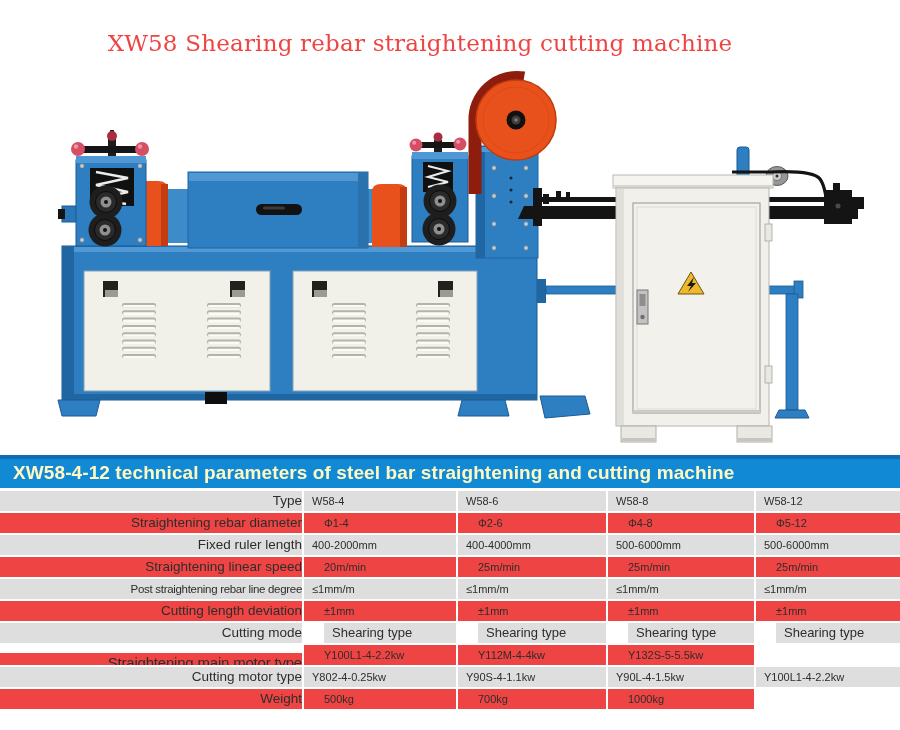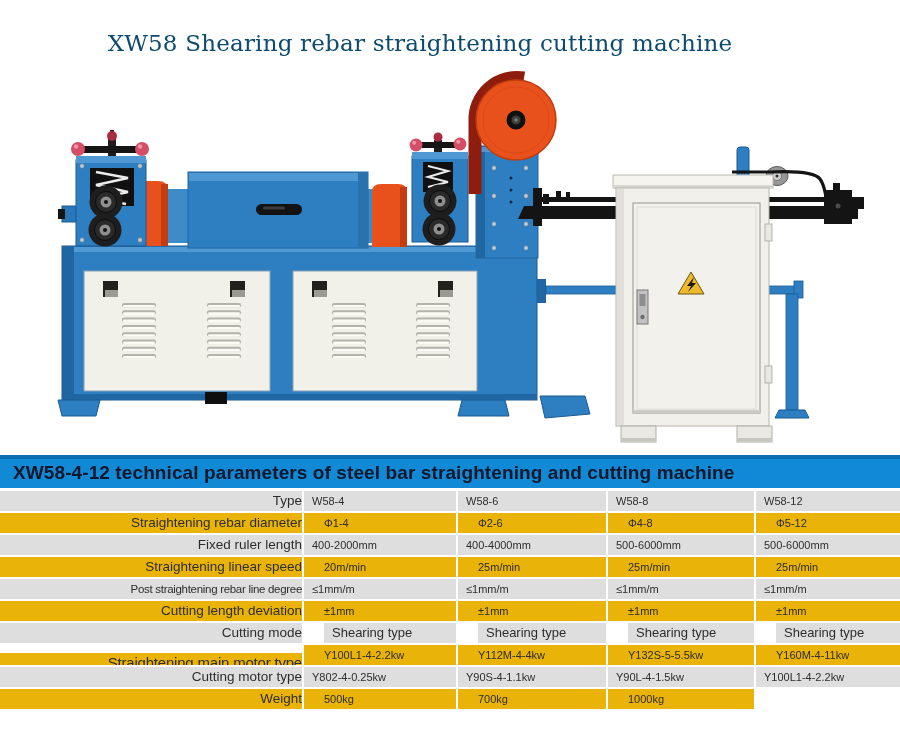--- a/index.html
+++ b/index.html
@@ -3,39 +3,39 @@
 <meta charset="utf-8">
 <style>
   html,body{margin:0;padding:0;}
   body{
     width:900px;height:730px;background:#ffffff;position:relative;overflow:hidden;
     font-family:"Liberation Sans",sans-serif;
   }
   .page-title{
     position:absolute;top:30px;left:0;width:840px;margin:0;
     text-align:center;font-family:"DejaVu Serif","Liberation Serif",serif;
-    font-weight:500;font-size:23px;color:#0c4a6e;letter-spacing:.2px;white-space:nowrap;
+    font-weight:500;font-size:23px;color:#ef4444;letter-spacing:.2px;white-space:nowrap;
   }
   .machine-svg{position:absolute;top:62px;left:0;}
   .spec{position:absolute;top:455px;left:0;width:900px;}
   .spec-header{
     height:33px;box-sizing:border-box;border-top:4px solid #0d6fb2;background:#1289d5;
-    color:#0f172a;font-size:19px;font-weight:bold;line-height:28px;
+    color:#fef9c3;font-size:19px;font-weight:bold;line-height:28px;
     padding-left:13px;white-space:nowrap;letter-spacing:.1px;
   }
   .spec-body{margin-top:3px;}
   .tr{
     display:grid;grid-template-columns:302px 152px 148px 146px 1fr;
     column-gap:2px;height:20px;margin-bottom:2px;background:#ffffff;
   }
   .td{line-height:20px;white-space:nowrap;overflow:hidden;color:#2d2d2d;}
   .td.label{padding-left:12px;font-size:13.5px;text-align:right;}
   .td.value{padding-left:8px;font-size:11px;}
   .light .td{background:#dedede;}
-  .dark  .td{background:#eab308;padding-left:20px;}
+  .dark  .td{background:#ef4444;padding-left:20px;}
   .r4 .td.label{font-size:11.5px;letter-spacing:-.3px;}
   .r7 .td.label{font-size:15px;letter-spacing:-.2px;margin-top:8px;}
   .r6 .td.value{font-size:13px;margin-left:20px;}
 </style>
 </head>
 <body>
 
 <h1 class="page-title">XW58 Shearing rebar straightening cutting machine</h1>
 
 <svg class="machine-svg" width="900" height="395" viewBox="0 62 900 395" xmlns="http://www.w3.org/2000/svg">
@@ -282,21 +282,20 @@
         <div class="td value">Shearing type</div>
         <div class="td value">Shearing type</div>
         <div class="td value">Shearing type</div>
         <div class="td value">Shearing type</div>
       </div>
       <div class="tr r7 dark">
         <div class="td label">Straightening main motor type</div>
         <div class="td value">Y100L1-4-2.2kw</div>
         <div class="td value">Y112M-4-4kw</div>
         <div class="td value">Y132S-5-5.5kw</div>
-        <div class="td value">Y160M-4-11kw</div>
       </div>
       <div class="tr r8 light">
         <div class="td label">Cutting motor type</div>
         <div class="td value">Y802-4-0.25kw</div>
         <div class="td value">Y90S-4-1.1kw</div>
         <div class="td value">Y90L-4-1.5kw</div>
         <div class="td value">Y100L1-4-2.2kw</div>
       </div>
       <div class="tr r9 dark">
         <div class="td label">Weight</div>

